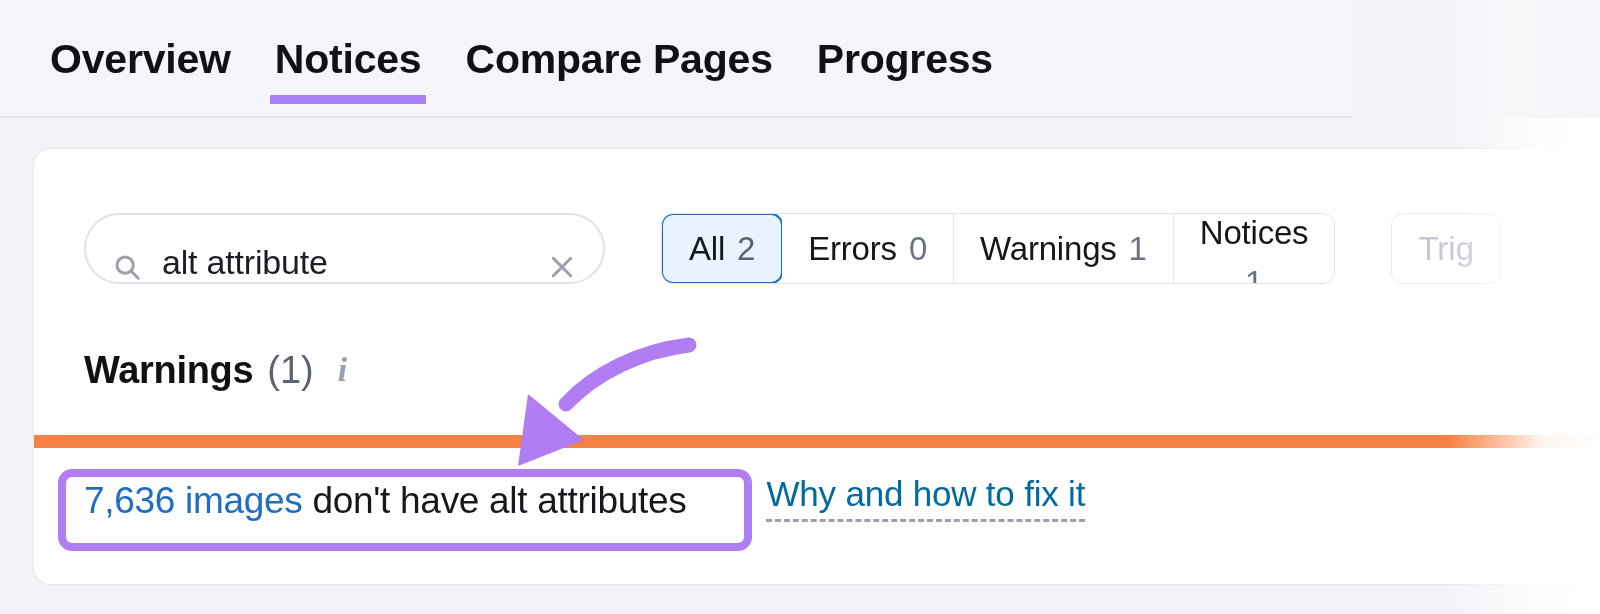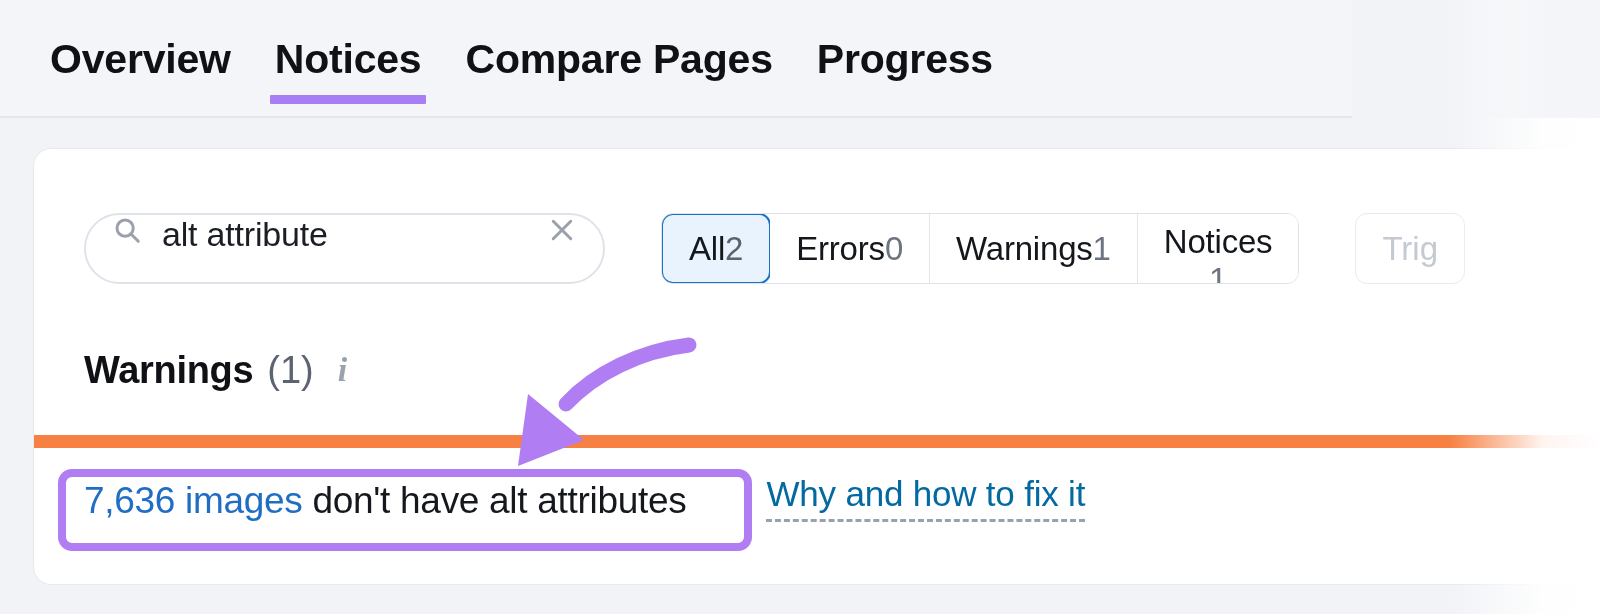--- a/index.html
+++ b/index.html
@@ -86,21 +86,21 @@
   }
 
   .search-box {
     position: relative;
     width: 521px;
     height: 71px;
     border: 2px solid #dfe3e9;
     border-radius: 36px;
     background: #fff;
     display: flex;
-    align-items: flex-start;
+    align-items: flex-end;
     padding: 0 26px;
     cursor: text;
   }
 
   .search-icon {
     width: 30px; height: 30px;
     flex: 0 0 30px;
     margin-right: 20px;
     color: #9aa1ac;
   }
@@ -127,22 +127,22 @@
     height: 71px;
     border: 1px solid #dfe3e9;
     border-radius: 12px;
     background: #fff;
     overflow: hidden;
   }
 
   .seg {
     display: flex;
     align-items: center;
-    gap: 0;
-    padding: 9px 26px;
+    gap: 12px;
+    padding: 0 26px;
     font-size: 33px;
     color: #14171c;
     border-right: 1px solid #e2e5ea;
     cursor: pointer;
     background: #fff;
     letter-spacing: -0.2px;
   }
   .seg:last-child { border-right: none; flex-direction: column; }
 
   .seg .cnt { color: #6b7480; }

